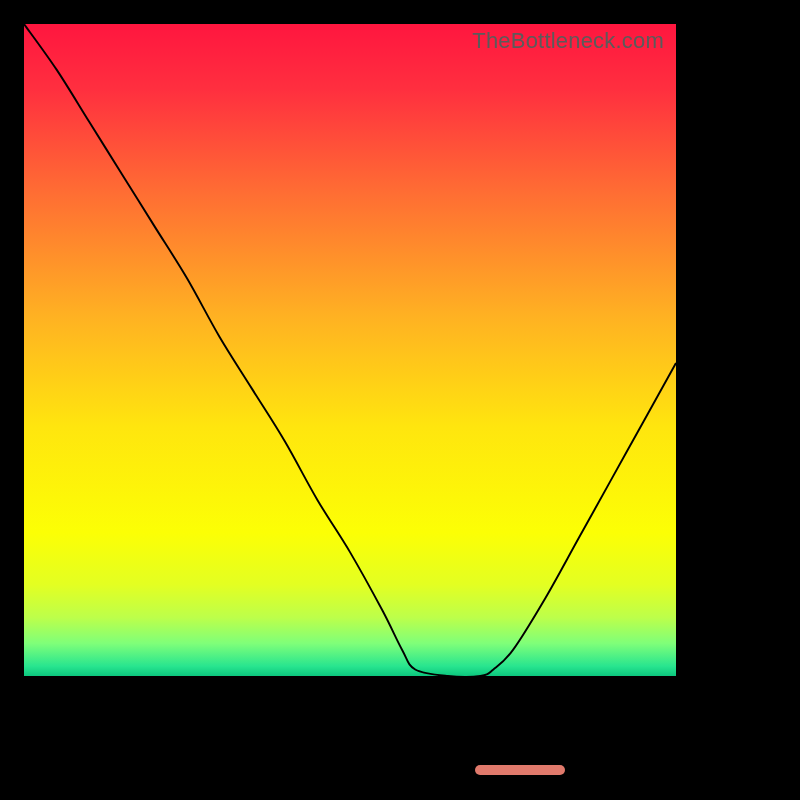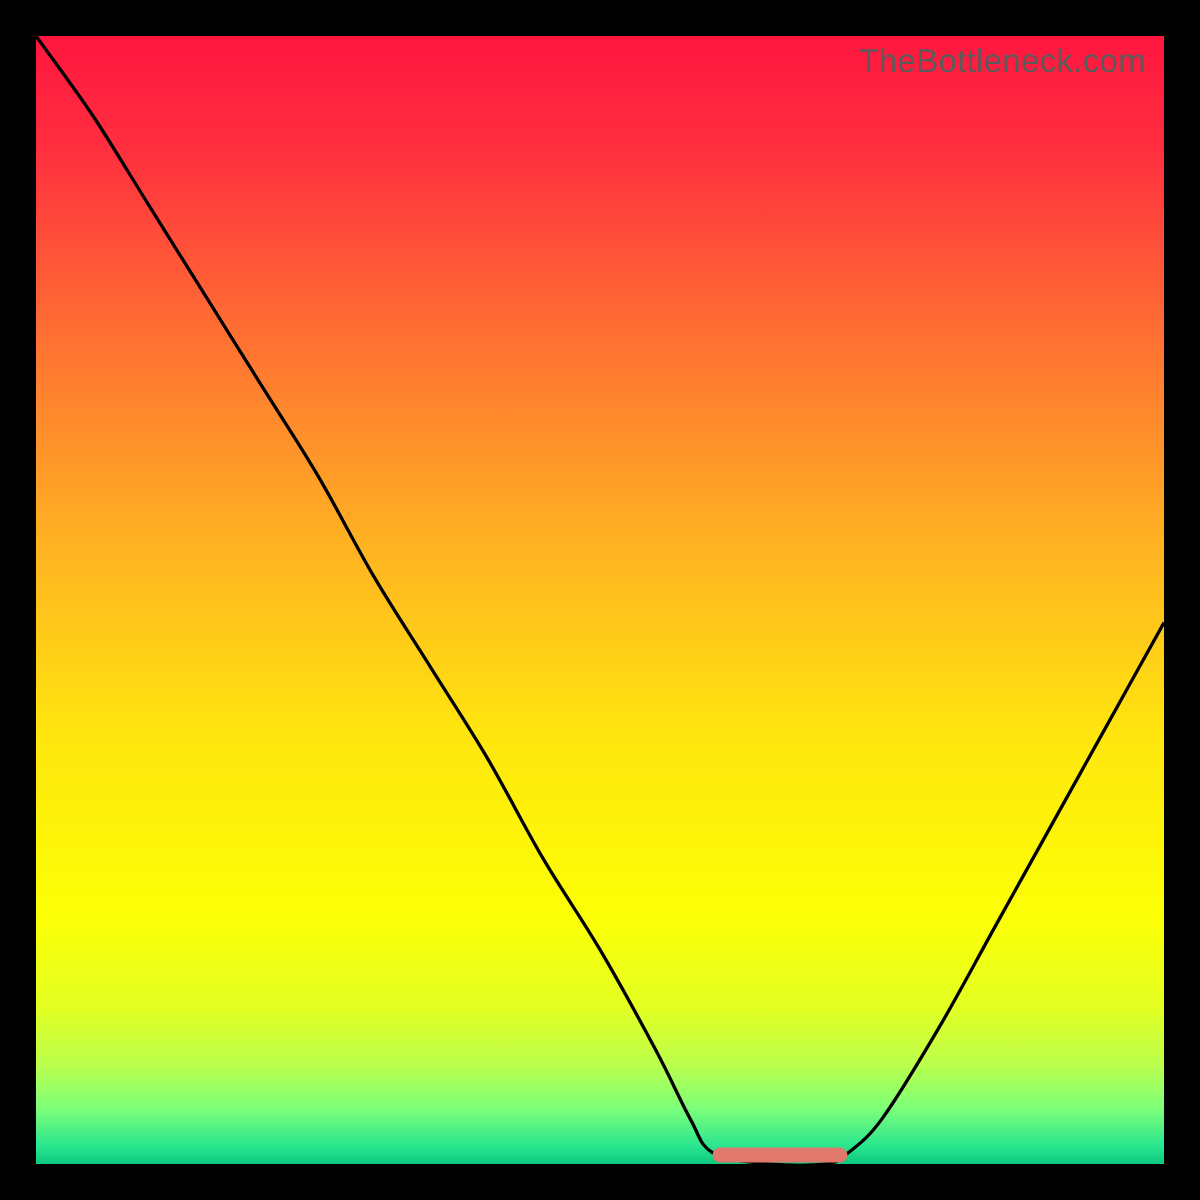--- a/index.html
+++ b/index.html
@@ -14,21 +14,21 @@
   .frame {
     position: relative;
     width: 800px;
     height: 800px;
     background: #000;
   }
   .plot {
     position: absolute;
     left: 24px;
     top: 24px;
-    width: 752px;
+    width: 652px;
     height: 752px;
     overflow: hidden;
     box-sizing: border-box;
   }
   .gradient {
     position: absolute;
     inset: 0;
   }
   .watermark {
     position: absolute;

